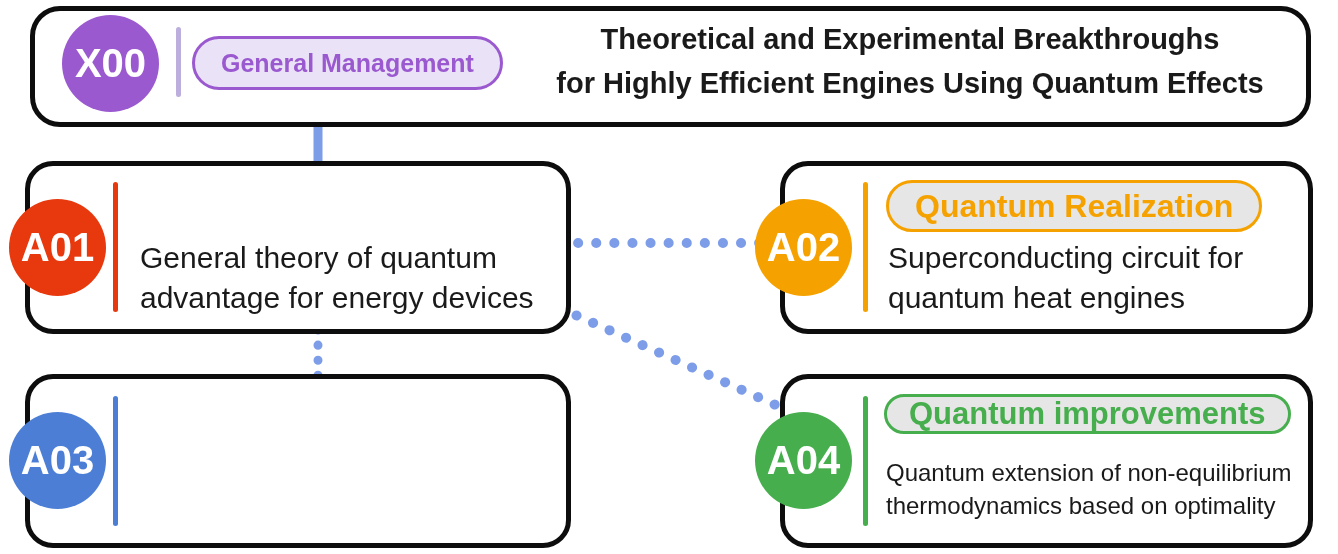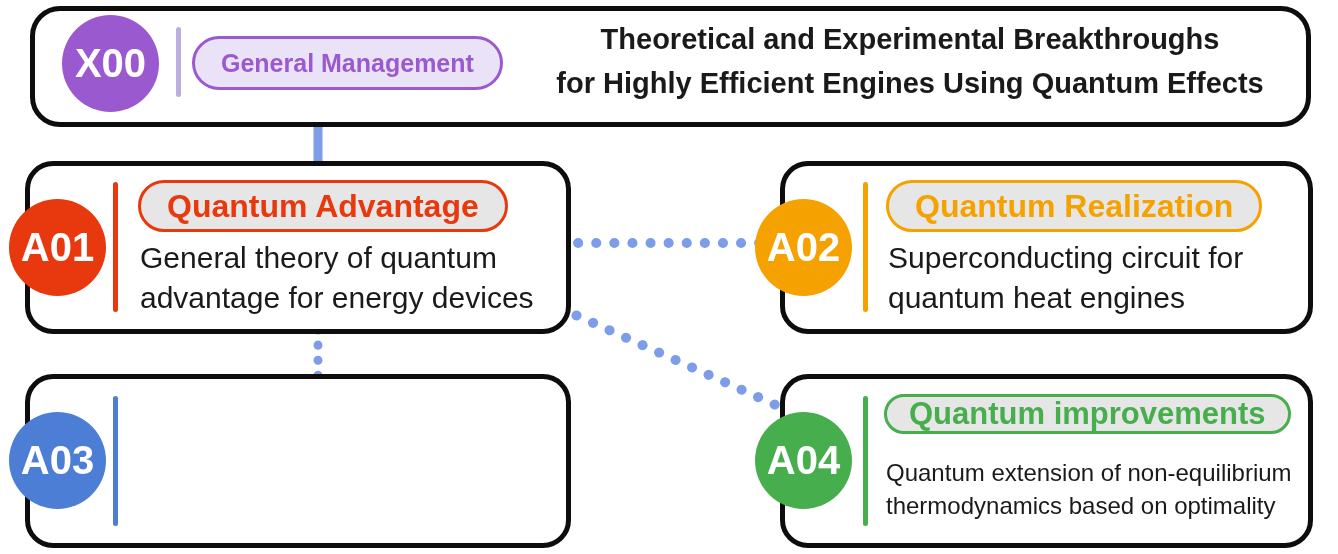--- a/index.html
+++ b/index.html
@@ -103,23 +103,20 @@
     <span>General Management</span>
   </div>
   <div class="desc desc-x00">Theoretical and Experimental Breakthroughs
 for Highly Efficient Engines Using Quantum Effects</div>
   <div class="circle circle-x00">
     <span>X00</span>
   </div>
 
   <div class="card card-a01"></div>
   <div class="divider divider-a01"></div>
-  <div class="badge badge-a01">
-    <span>Quantum Advantage</span>
-  </div>
   <div class="desc desc-a01">General theory of quantum
 advantage for energy devices</div>
   <div class="circle circle-a01">
     <span>A01</span>
   </div>
 
   <div class="card card-a02"></div>
   <div class="divider divider-a02"></div>
   <div class="badge badge-a02">
     <span>Quantum Realization</span>

